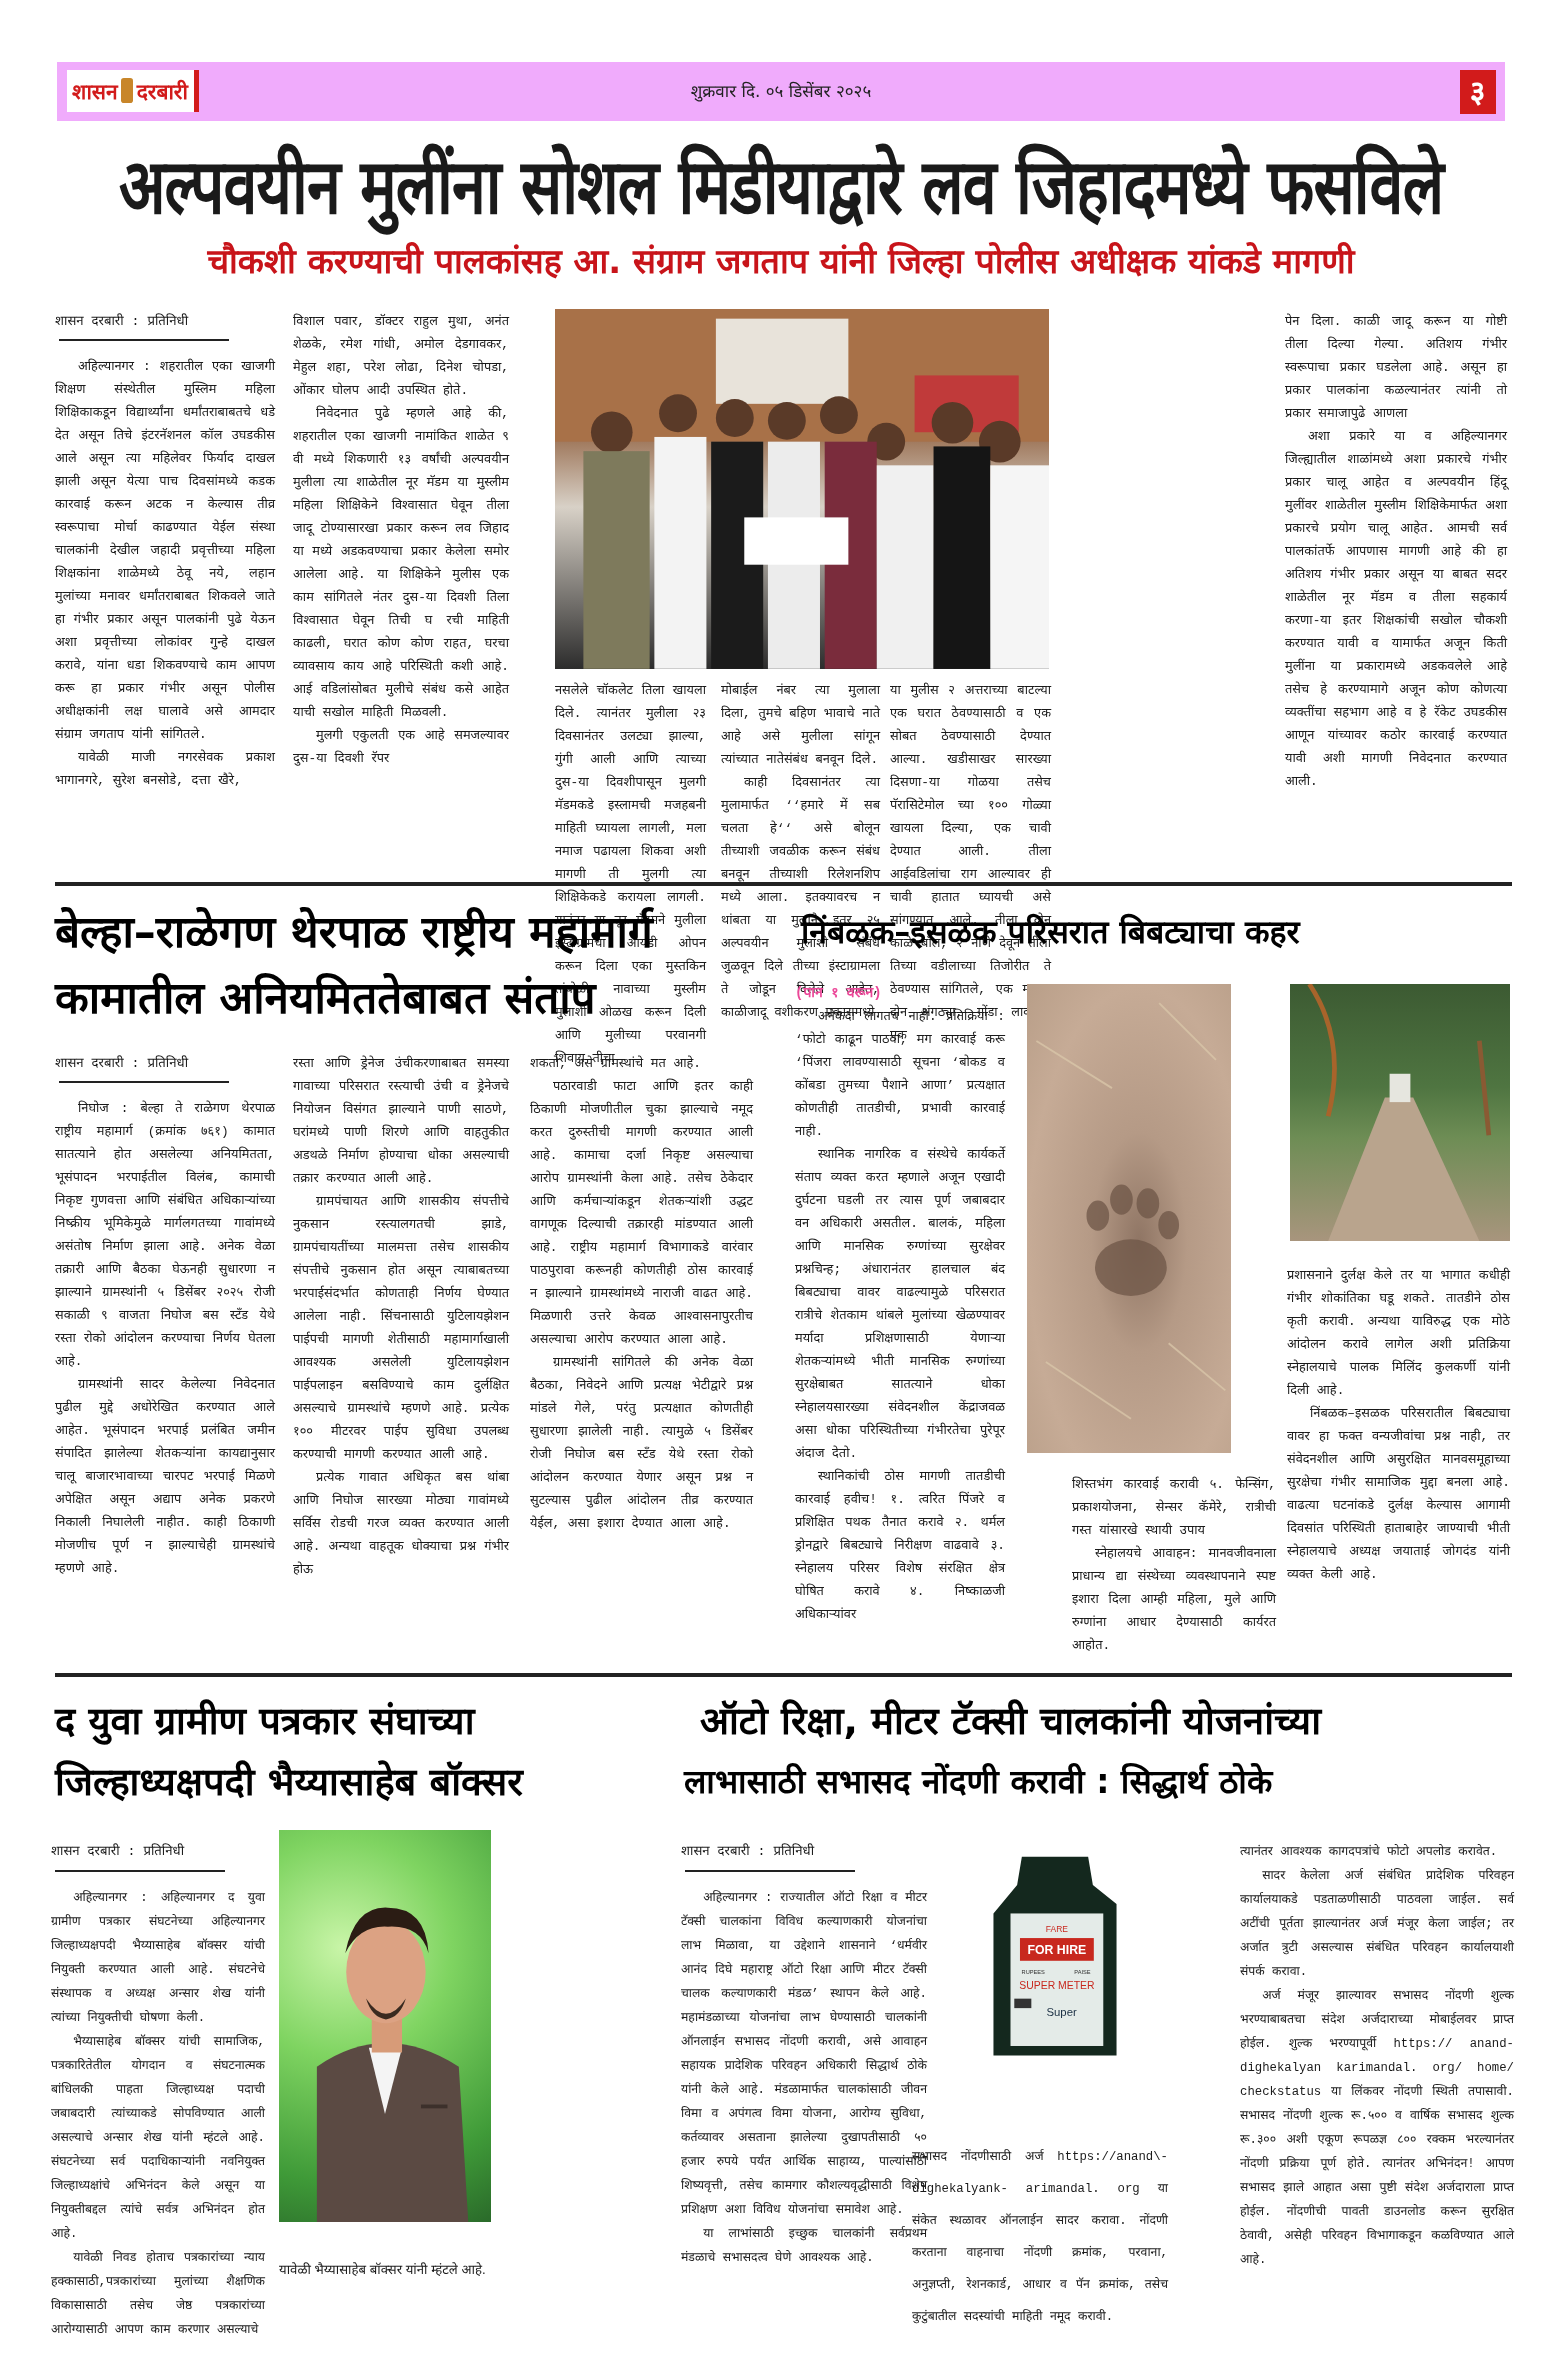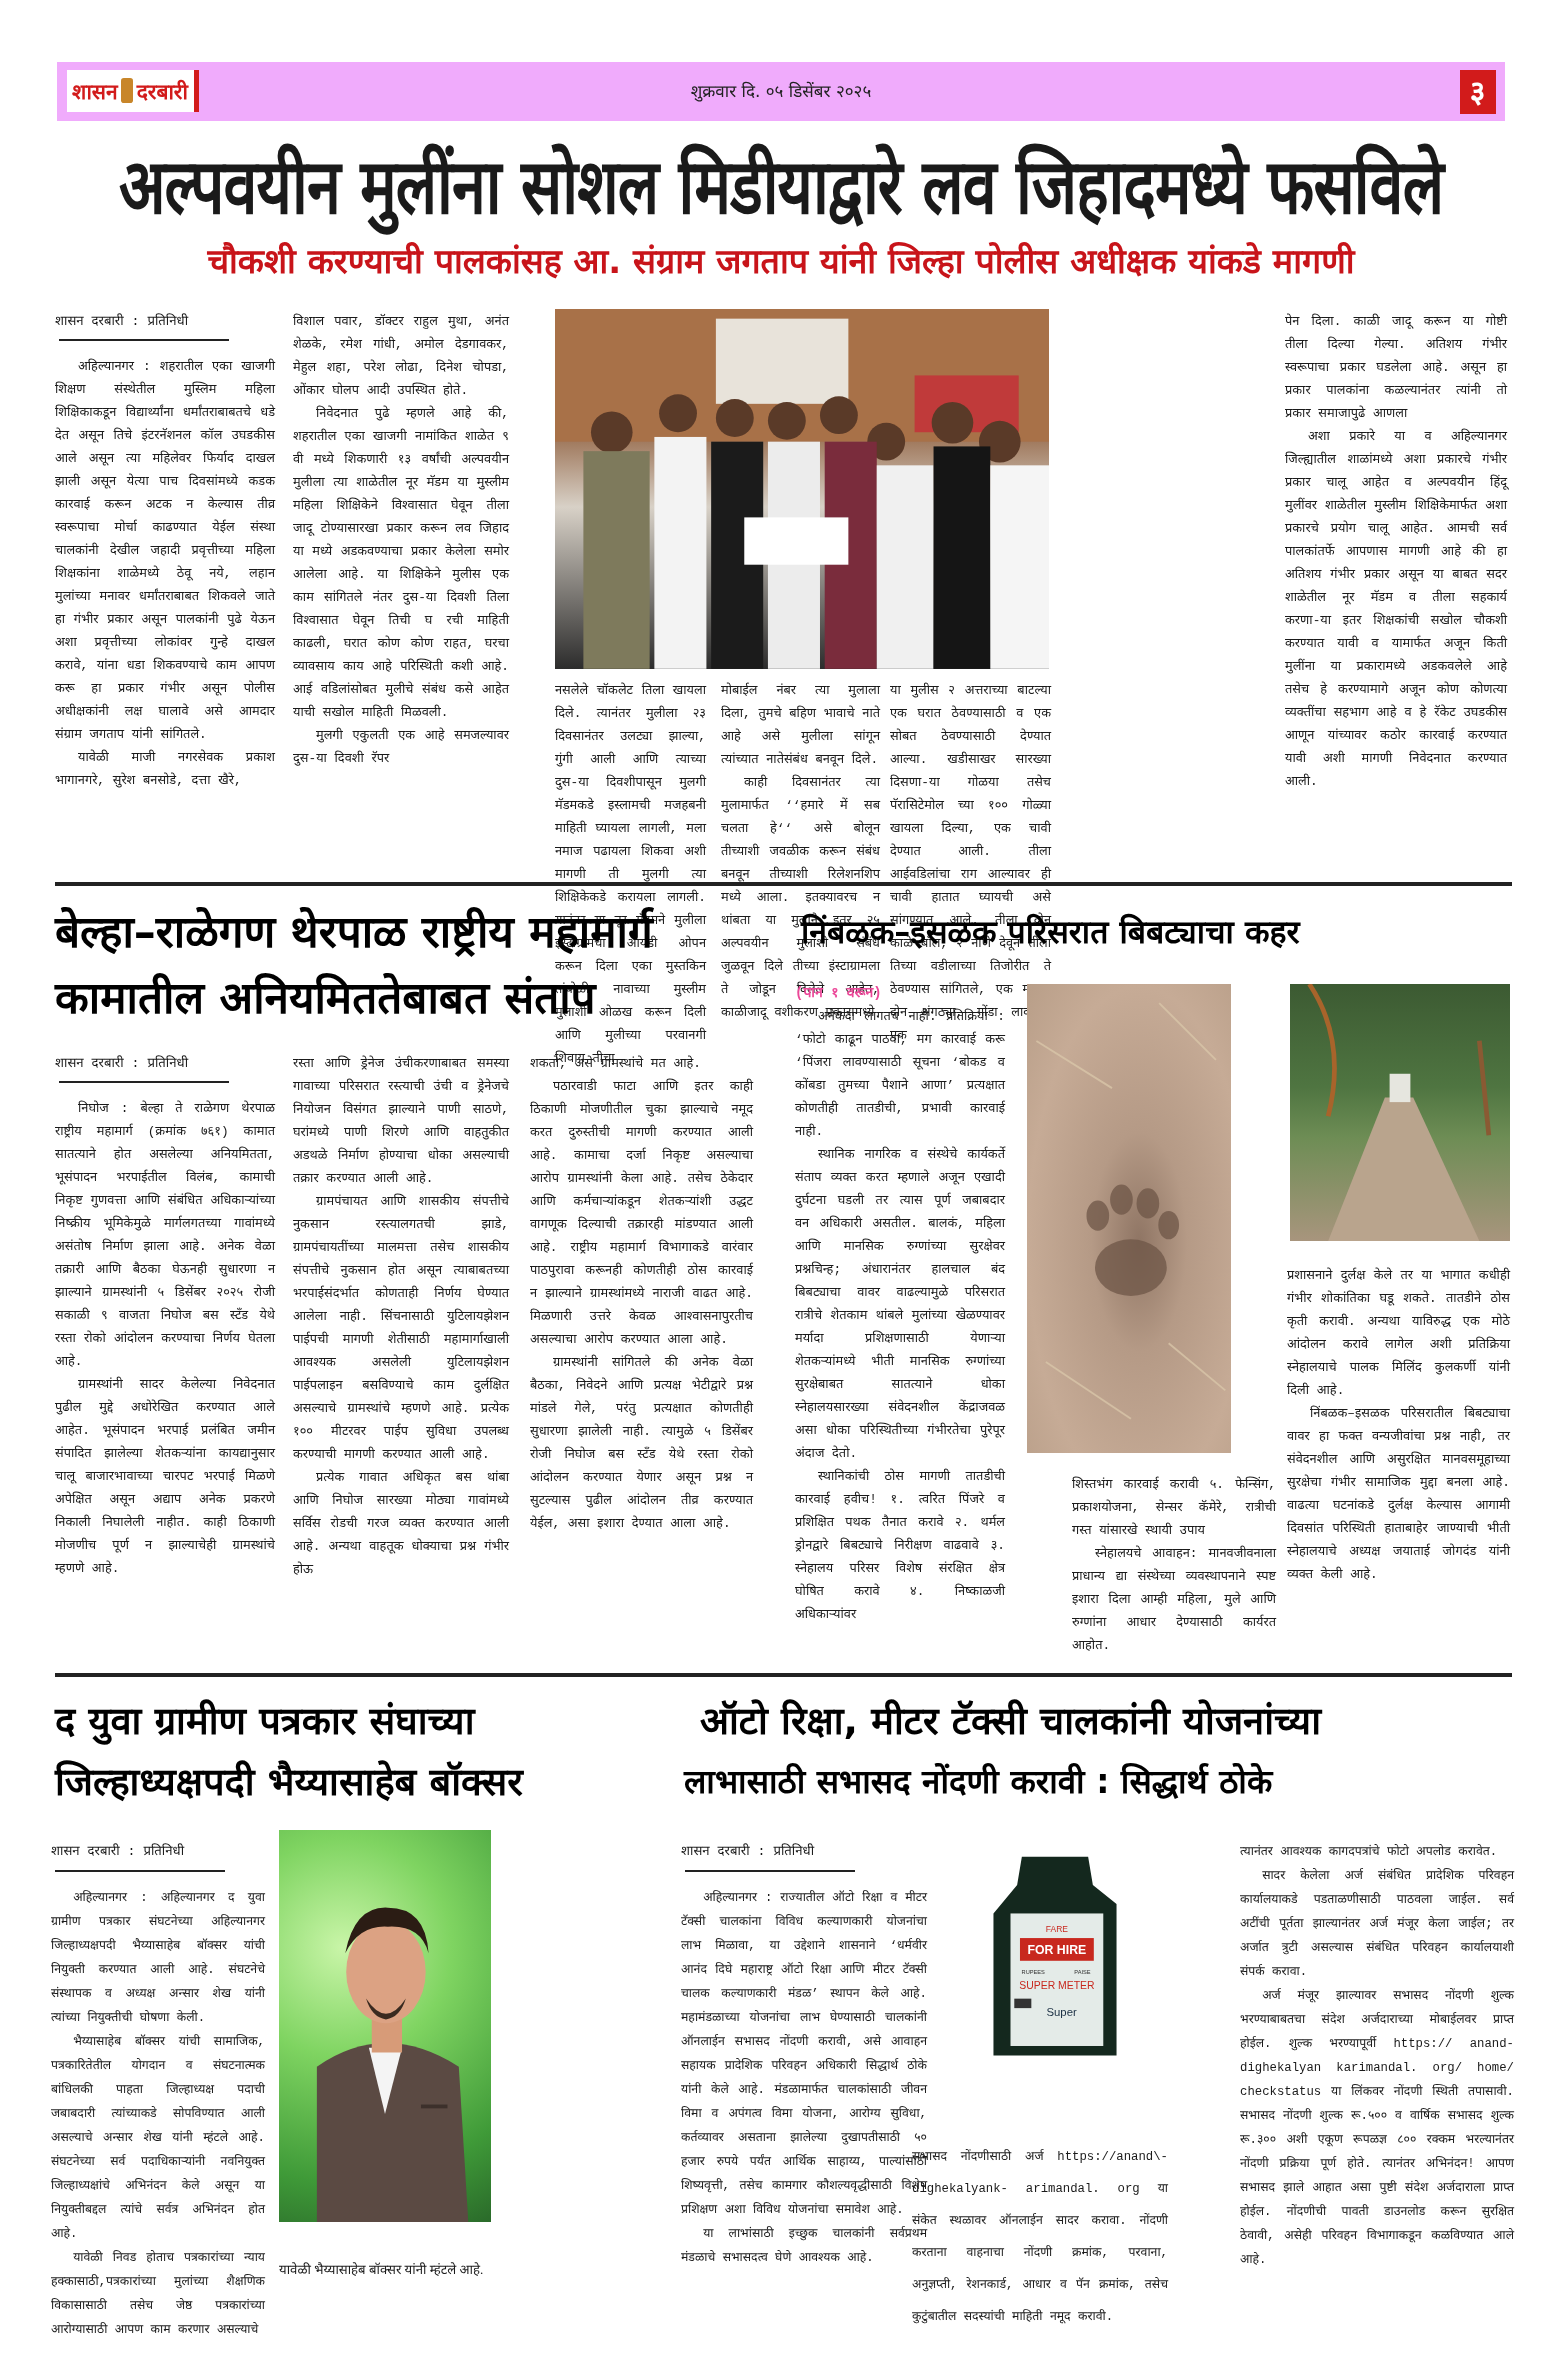--- a/index.html
+++ b/index.html
@@ -11,21 +11,21 @@
 .pageno{position:absolute;right:9.5px;top:7.6px;width:36px;height:44px;background:#d21b1b;color:#fff;font-weight:bold;font-size:30px;text-align:center;line-height:44px}
 h1.main{position:absolute;left:57px;top:142px;width:1448px;text-align:center;font-size:61px;font-weight:bold;letter-spacing:-0.9px;color:#1a1a1a;font-family:"DejaVu Sans",sans-serif;transform:scaleY(1.25)}
 h2.sub{position:absolute;left:57px;top:237px;width:1448px;text-align:center;font-size:34px;font-weight:bold;color:#c8141a}
 .col{position:absolute;font-size:12.8px;line-height:23px;text-align:justify;font-family:Liberation Mono, monospace}
 .col p{text-indent:1.8em}
 .byline{font-size:13.2px;margin-bottom:5.7px;text-indent:0 !important}
 .byrule{width:170px;height:2.8px;background:#222;margin:0 0 13.2px 3.8px}
 .photo{position:absolute;overflow:hidden}
 .rule{position:absolute;height:3.8px;background:#222}
 h3.head{position:absolute;font-weight:bold;color:#000000;text-align:left;font-size:42px;line-height:62px}
-.caption{position:absolute;font-size:13.2px;font-family:Liberation Serif, serif;line-height:23px}
+.caption{position:absolute;font-size:13.2px;font-family:Liberation Sans, sans-serif;line-height:23px}
 .tag{color:#ec4899;font-weight:bold;font-size:14px;text-indent:0 !important}
 </style>
 </head>
 <body>
 
 <div class="masthead">
   <div class="logo">
     <span>शासन</span>
     <span class="crown"></span>
     <span>दरबारी</span>

